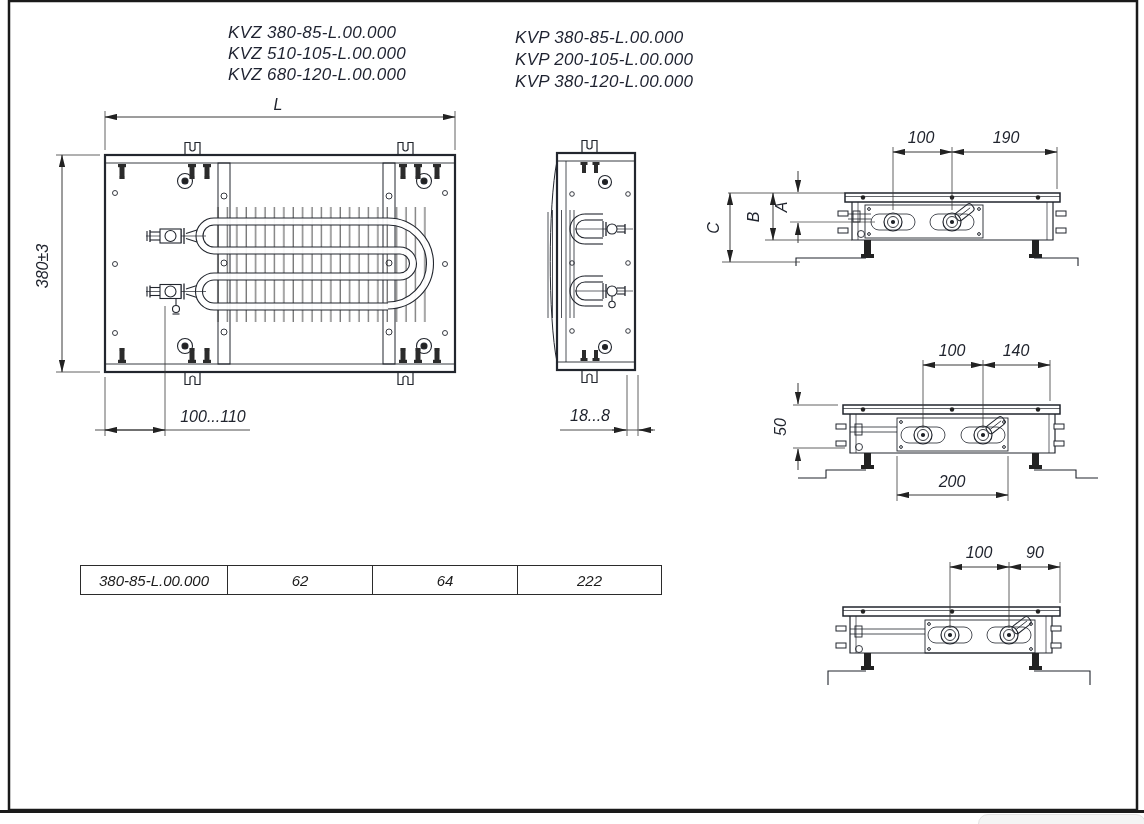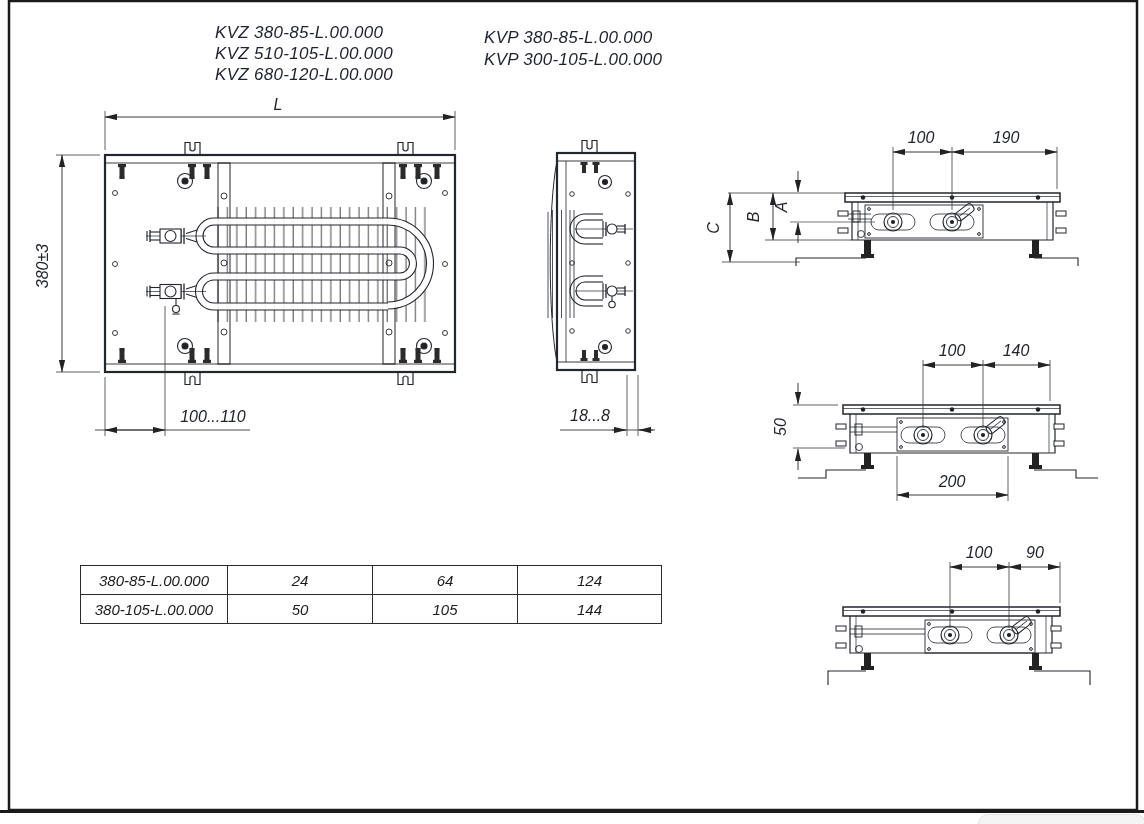--- a/index.html
+++ b/index.html
@@ -1,20 +1,20 @@
 <!DOCTYPE html>
 <html><head>
 <meta charset="utf-8">
 <style>
   html,body{margin:0;padding:0;background:#fff;}
   body{width:1144px;height:824px;position:relative;overflow:hidden;
        font-family:"Liberation Sans", sans-serif;}
   .sheet-svg{position:absolute;left:0;top:0;}
   .title-block{position:absolute;font-style:italic;font-size:17px;line-height:21px;
-               color:#1e2230;white-space:nowrap;letter-spacing:.3px;}
+               color:#1e2230;white-space:nowrap;letter-spacing:.3px;margin-left:13px;}
   .dim{font-family:"Liberation Sans", sans-serif;font-style:italic;font-size:16px;fill:#20242e;}
   
   .spec-table{position:absolute;left:80px;top:565px;border-collapse:collapse;table-layout:fixed;}
   .spec-table td{border:1.6px solid #2b2b2b;text-align:center;vertical-align:middle;
                  font-style:italic;font-size:15px;color:#1c1c1c;padding:0;}
   .spec-table .hdr{height:44px;line-height:17px;}
   .spec-table .row{height:29px;}
   .corner-widget{position:absolute;left:978px;top:814px;width:166px;height:10px;
                  background:#f4f4f4;border:1px solid #e2e2e2;border-radius:10px 10px 0 0;}
 </style>
@@ -493,41 +493,36 @@
     <text x="979" y="558" text-anchor="middle" class="dim" stroke="none">100</text>
     <text x="1035" y="558" text-anchor="middle" class="dim" stroke="none">90</text>
   </g>
 </svg>
 
 <div class="title-block" style="left:215px;top:22px;">
   <div>KVZ 380-85-L.00.000</div>
   <div>KVZ 510-105-L.00.000</div>
   <div>KVZ 680-120-L.00.000</div>
 </div>
-<div class="title-block" style="left:484px;top:27px;line-height:22px;">
+<div class="title-block" style="left:502px;top:27px;line-height:22px;">
   <div>KVP 380-85-L.00.000</div>
-  <div>KVP 300-105-L.00.000</div>
+  <div>KVP 200-105-L.00.000</div>
+  <div>KVP 380-120-L.00.000</div>
 </div>
 
 <table class="spec-table">
   <colgroup>
       <col style="width:147px">
       <col style="width:145px">
       <col style="width:145px">
       <col style="width:144px">
     </colgroup>
   <tbody>
   <tr class="row">
     <td>380-85-L.00.000</td>
-    <td>24</td>
+    <td>62</td>
     <td>64</td>
-    <td>124</td>
-  </tr>
-  <tr class="row">
-    <td>380-105-L.00.000</td>
-    <td>50</td>
-    <td>105</td>
-    <td>144</td>
+    <td>222</td>
   </tr>
 </tbody>
   </table>
 
 <div class="corner-widget"></div>
 
 </body></html>

